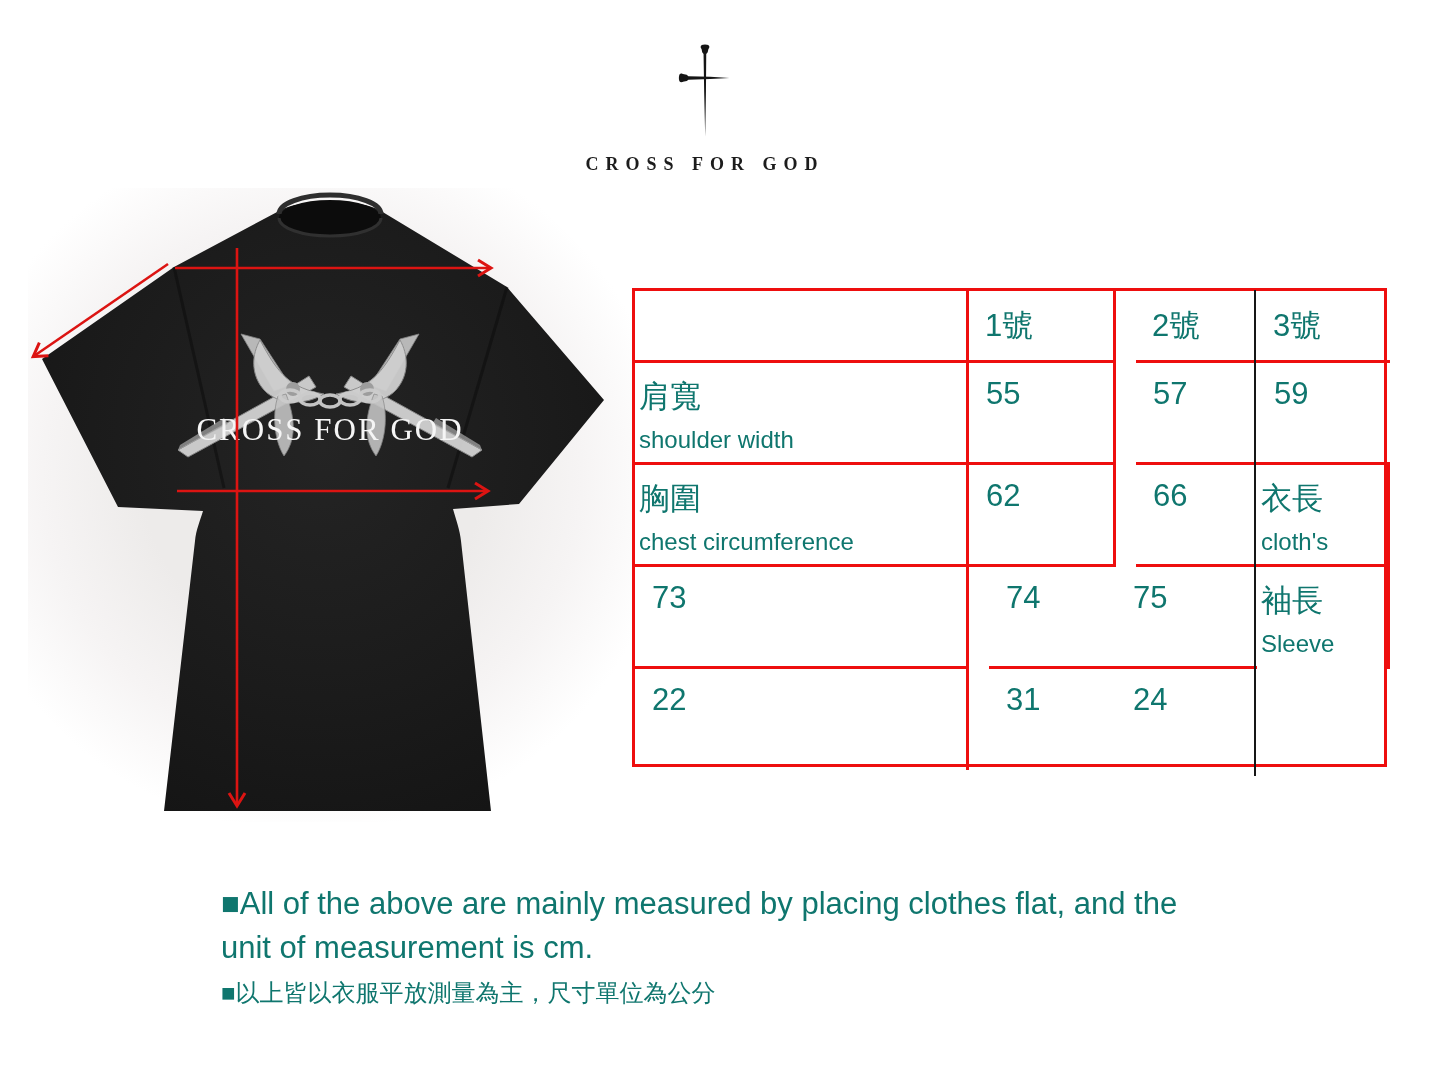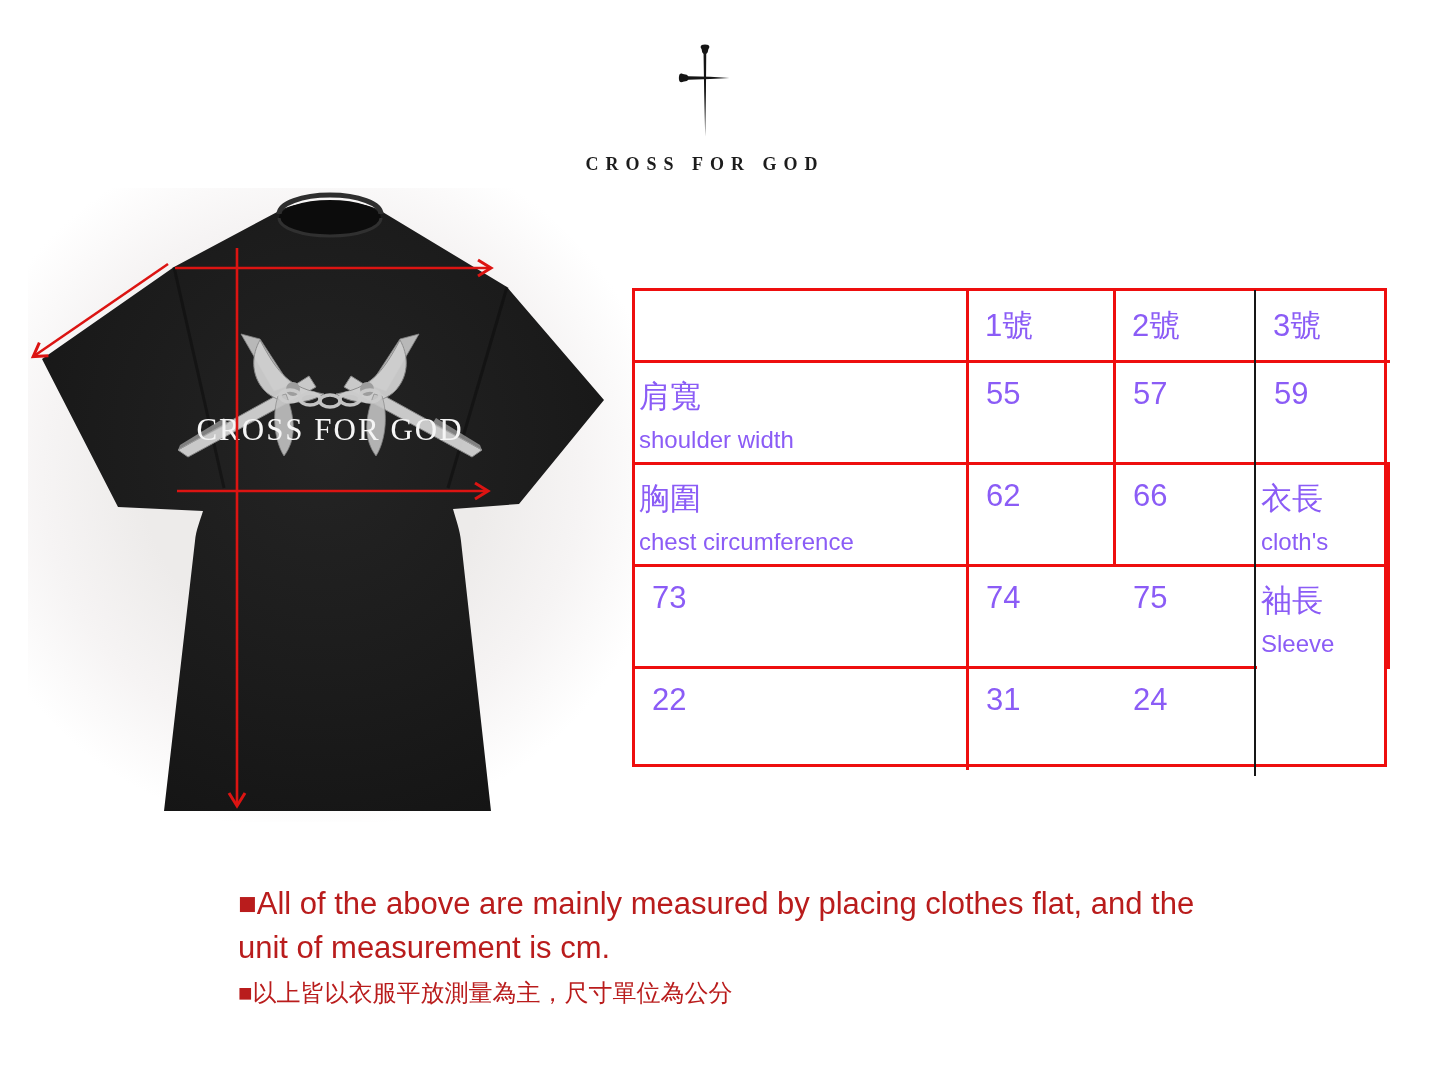--- a/index.html
+++ b/index.html
@@ -19,36 +19,36 @@
     position:absolute;left:28px;top:188px;width:604px;height:634px;
     background:radial-gradient(ellipse 62% 58% at 47% 46%, #edebea 45%, #f6f4f4 72%, #ffffff 96%);
   }
   .photo svg{position:absolute;left:0;top:0;}
   
   .size-table{
     position:absolute;left:632px;top:288px;width:755px;height:479px;
     display:grid;grid-template-columns:334px 147px 141px 133px;
     grid-template-rows:72px 102px 102px 102px 101px;
     border:3px solid #ee0e0e;box-sizing:border-box;background:#fff;
-    color:#8b5cf6;
+    color:#0f766e;
   }
   .cell{border-right:3px solid #ee0e0e;border-bottom:3px solid #ee0e0e;box-sizing:border-box;overflow:hidden;}
   .cell.lastcol{border-right:none;}
   .cell.lastrow{border-bottom:none;}
-  .cell.nored{border-right:none;}
+  .cell.nored{border-right:none;margin-left:20px;}
   .hcell{display:flex;align-items:center;padding-left:16px;font-size:31px;}
   .lcell{padding:11px 8px 0 4px;}
   .lcell .zh{font-size:31px;line-height:45px;font-family:"Liberation Serif",serif;}
   .lcell .en{font-size:24px;line-height:42px;}
   .vcell{padding:11px 0 0 17px;font-size:31px;line-height:40px;}
   .black-divider{
     position:absolute;left:619px;top:-1px;width:2px;height:486px;background:#161616;
   }
   
-  .notes{position:absolute;left:238px;top:882px;width:1090px;color:#b91c1c;}
+  .notes{position:absolute;left:221px;top:882px;width:1090px;color:#0f766e;}
   .notes .n-en{font-size:31px;line-height:44px;}
   .notes .n-zh{font-size:24px;line-height:46px;font-family:Liberation Sans, sans-serif;}
 </style>
 </head>
 <body>
 
 <div class="brand">
   <svg width="78" height="104" viewBox="0 0 70 100" aria-hidden="true">
     <g fill="#151515">
 

